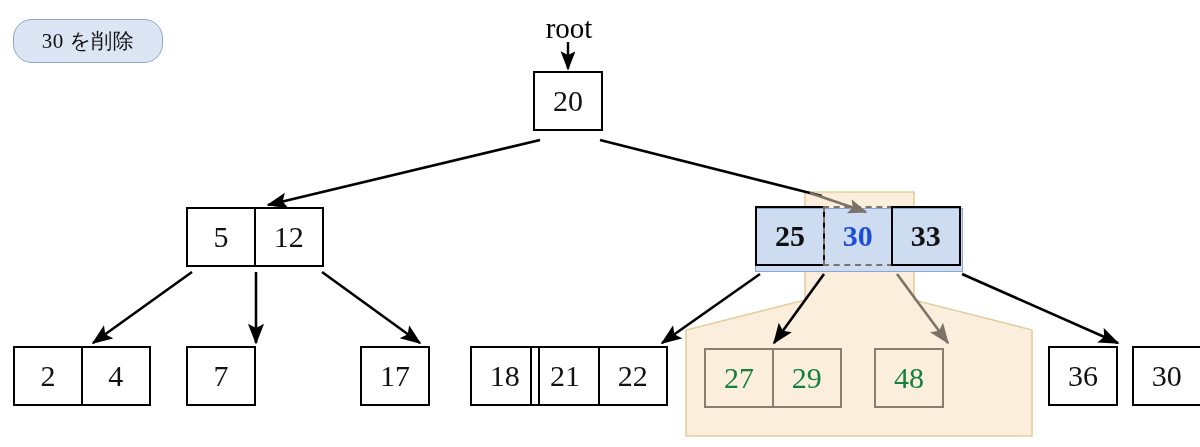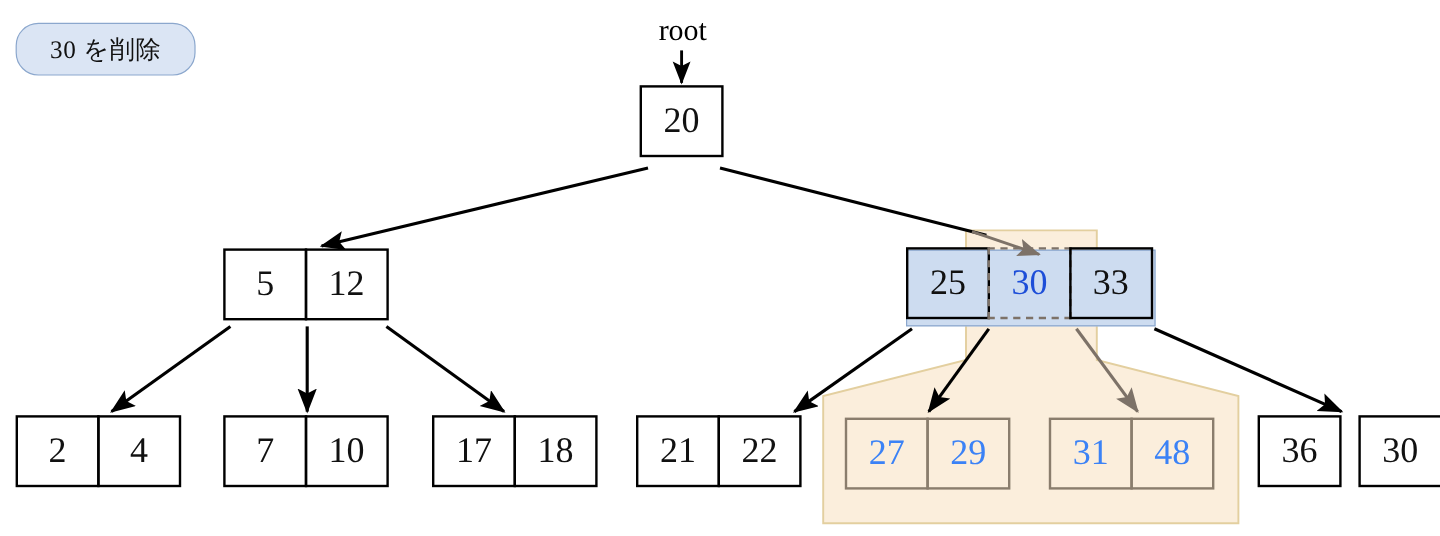--- a/index.html
+++ b/index.html
@@ -41,21 +41,21 @@
     align-items: center;
     justify-content: center;
     letter-spacing: 0.5px;
   }
   .root-label {
     position: absolute;
     left: 529px;
     top: 12px;
     width: 80px;
     text-align: center;
-    font-size: 25px;
+    font-size: 29px;
     color: #000000;
   }
   .node {
     position: absolute;
     display: flex;
     box-sizing: border-box;
   }
   .cell {
     box-sizing: border-box;
     width: 70px;
@@ -65,21 +65,21 @@
     display: flex;
     align-items: center;
     justify-content: center;
     font-size: 30px;
     color: #111111;
     margin-left: -2.2px;
   }
   .cell:first-child { margin-left: 0; }
   .cell.dim {
     border-color: #8a7d6d;
-    color: #3b82f6;
+    color: #15803d;
   }
   .cell.dashed {
     border: 2.2px dashed #7d7268;
     color: #1d4ed8;
     background: transparent;
   }
   .hl-blue {
     position: absolute;
     box-sizing: border-box;
     background: #cddcf0;
@@ -138,53 +138,51 @@
 
   <div class="node" style="left:533px; top:71px;">
     <div class="cell">20</div>
   </div>
 
   <div class="node" style="left:186px; top:207px;">
     <div class="cell">5</div>
     <div class="cell">12</div>
   </div>
 
-  <div class="node" style="left:755px; top:206px;">
+  <div class="node" style="left:755px; top:206px;font-weight:bold;">
     <div class="cell">25</div>
     <div class="cell dashed">30</div>
     <div class="cell">33</div>
   </div>
 
   <div class="node" style="left:13px; top:346px;">
     <div class="cell">2</div>
     <div class="cell">4</div>
   </div>
 
   <div class="node" style="left:186px; top:346px;">
     <div class="cell">7</div>
-    <div class="cell">10</div>
   </div>
 
-  <div class="node" style="left:360px; top:346px;">
+  <div class="node" style="left:360px; top:346px;gap:42px;">
     <div class="cell">17</div>
     <div class="cell">18</div>
   </div>
 
   <div class="node" style="left:530px; top:346px;">
     <div class="cell">21</div>
     <div class="cell">22</div>
   </div>
 
   <div class="node" style="left:704px; top:348px;">
     <div class="cell dim">27</div>
     <div class="cell dim">29</div>
   </div>
 
   <div class="node" style="left:874px; top:348px;">
-    <div class="cell dim">31</div>
     <div class="cell dim">48</div>
   </div>
 
   <div class="node" style="left:1048px; top:346px;gap:16px;">
     <div class="cell">36</div>
     <div class="cell">30</div>
   </div>
 
 </div>
 

